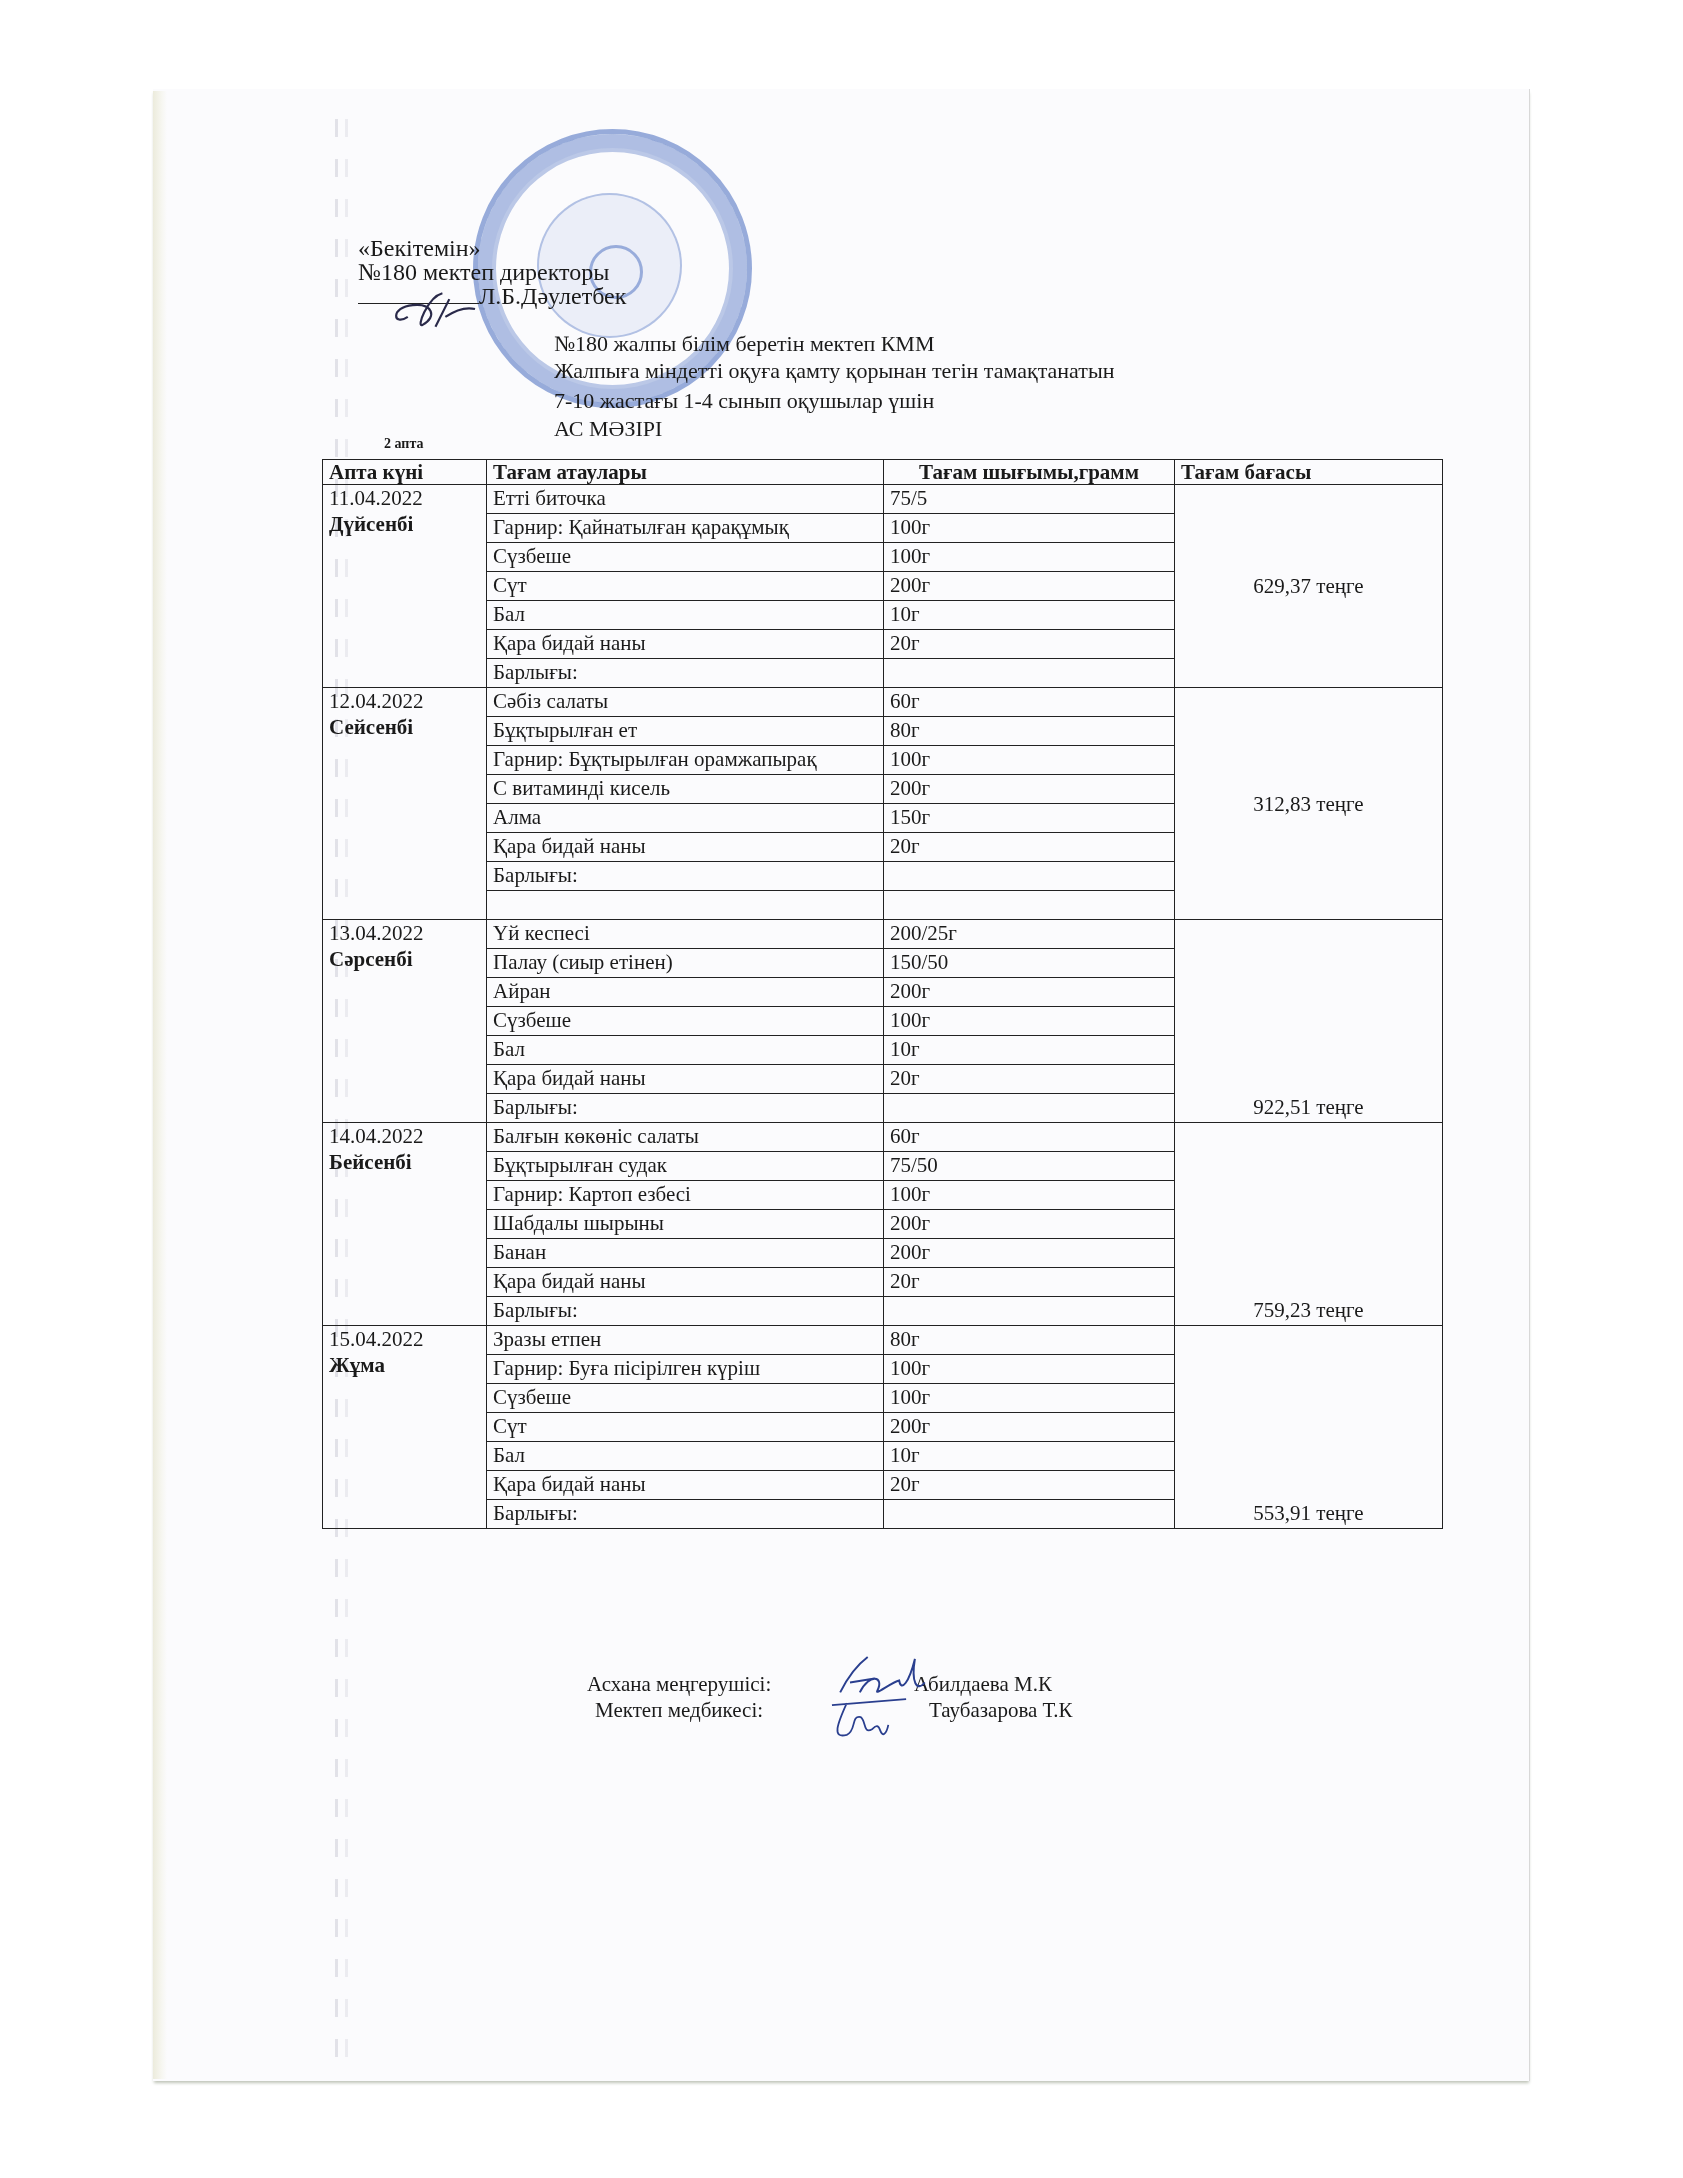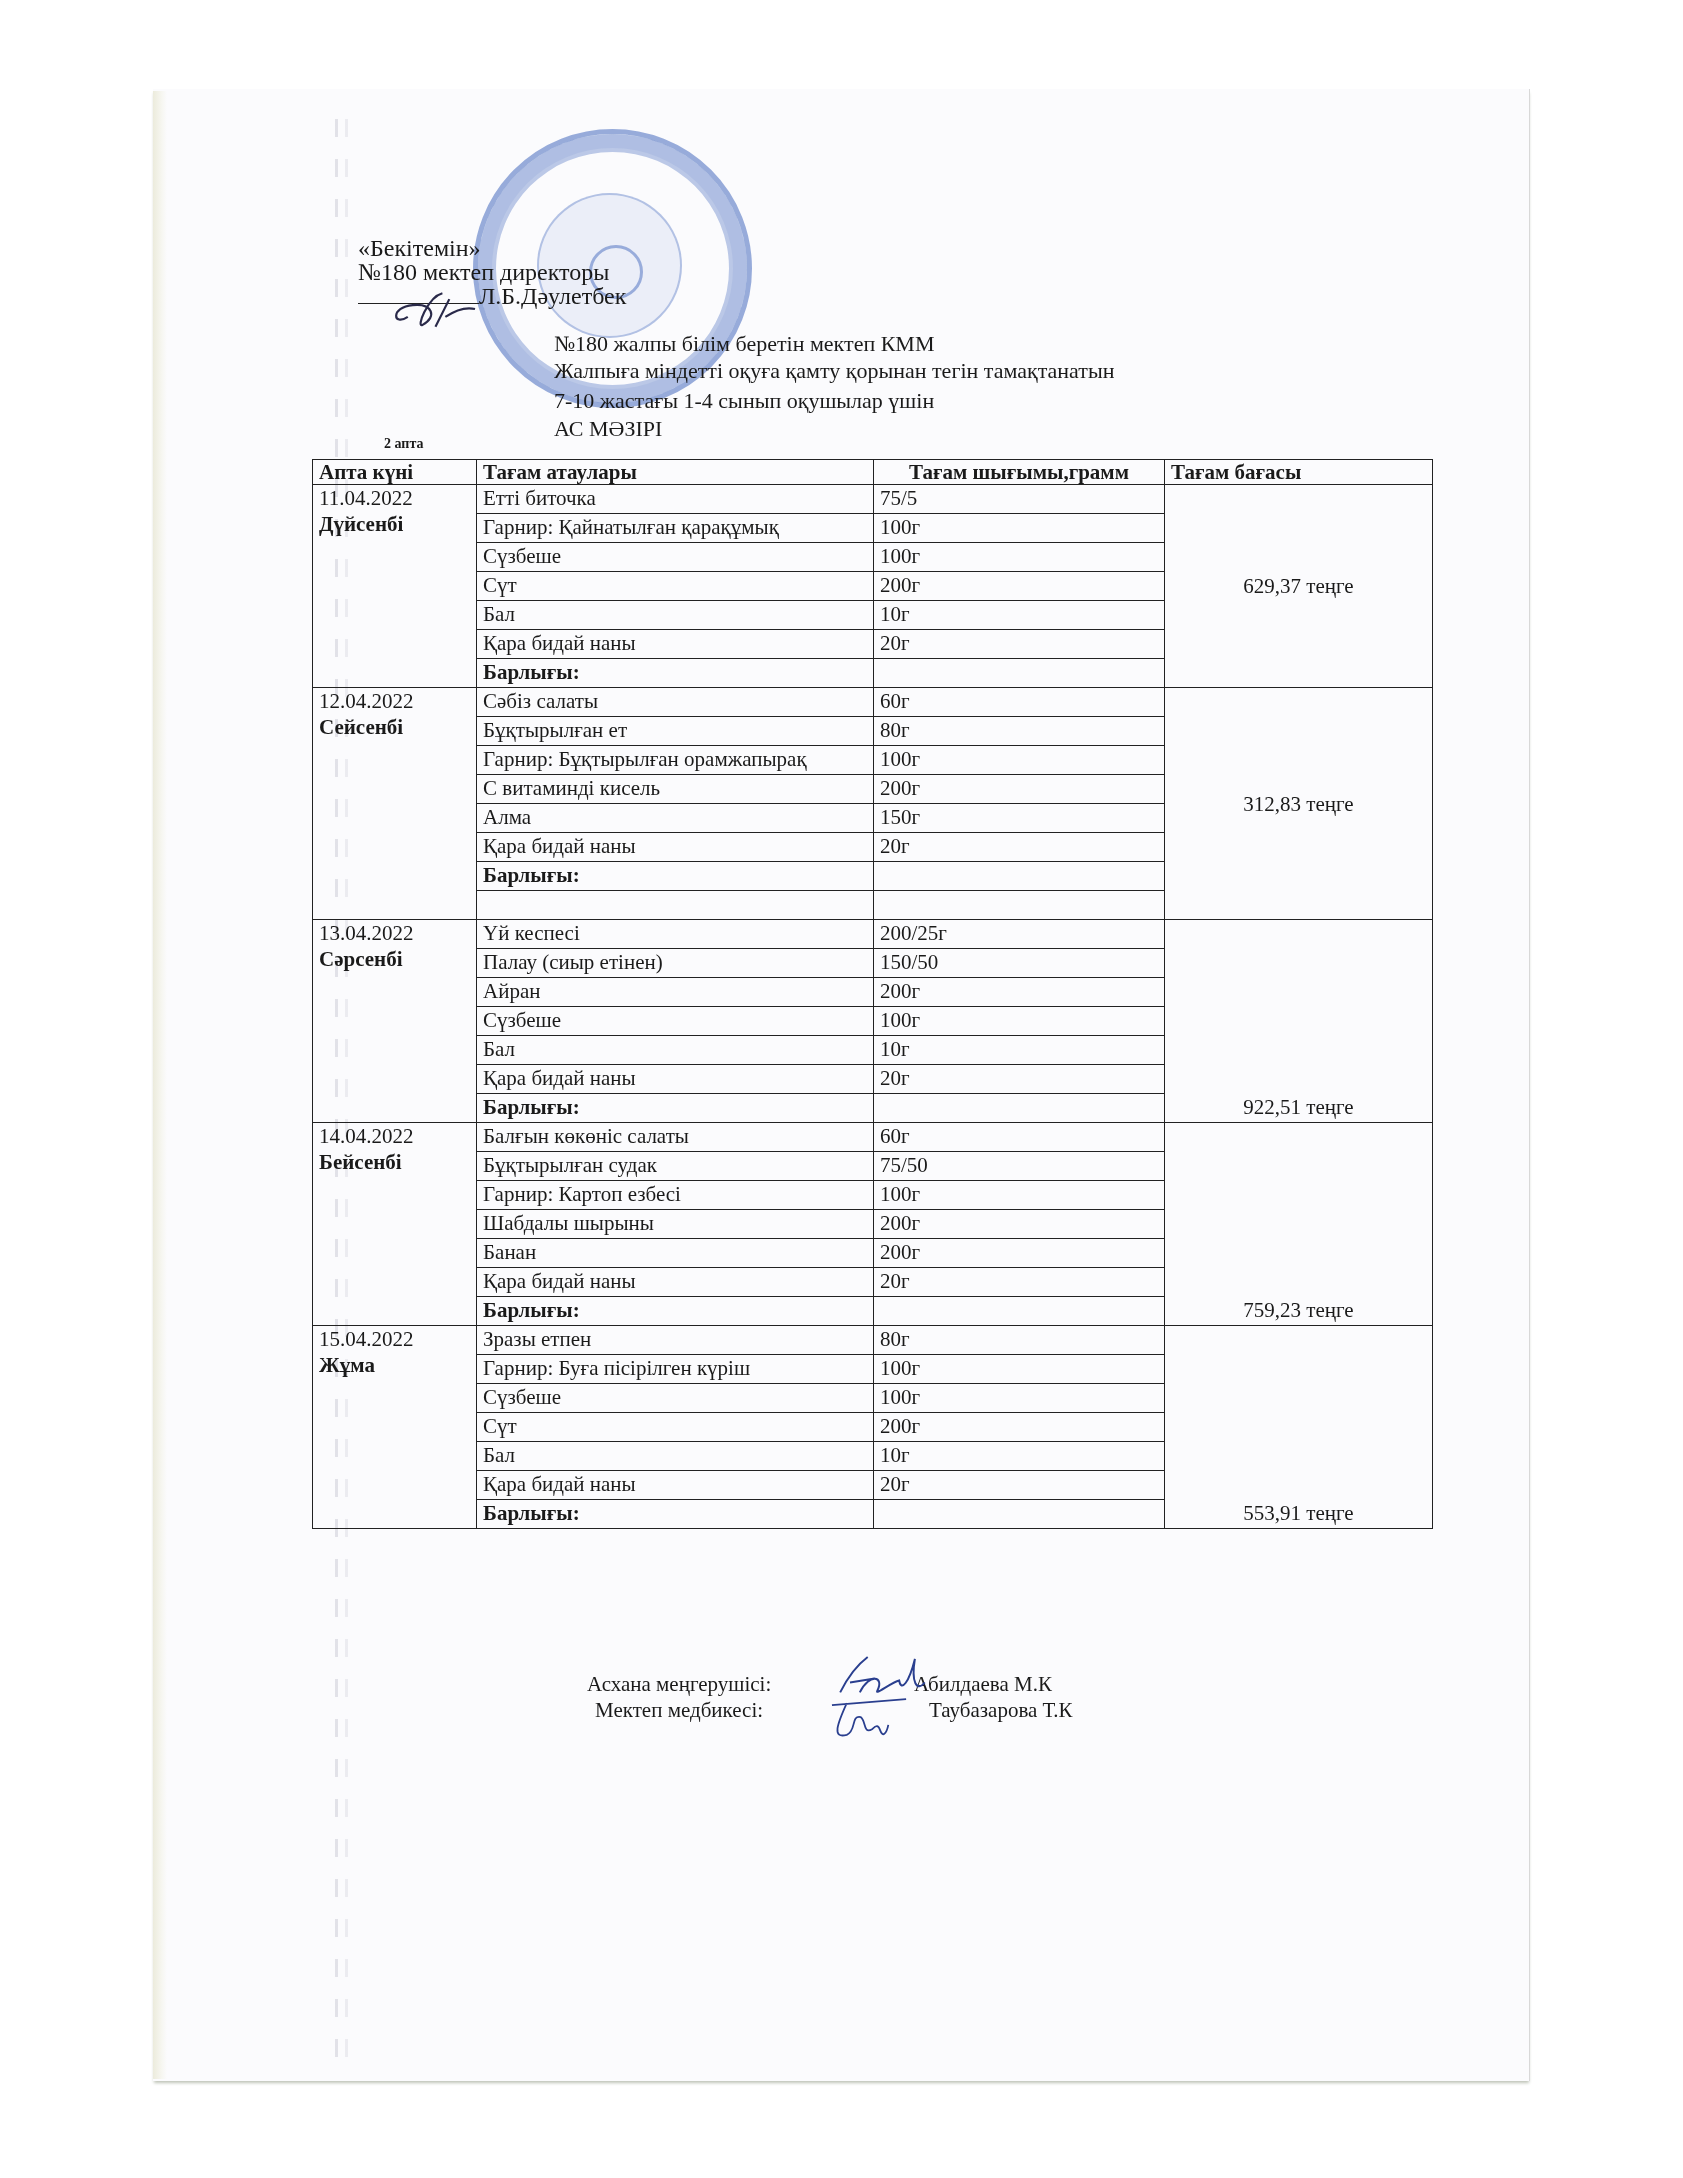--- a/index.html
+++ b/index.html
@@ -27,33 +27,33 @@
   .approve div { white-space:nowrap; }
   .approve .line3 { padding-left:0; }
   .sig-line { display:inline-block; width:121px; border-bottom:1.5px solid #222; height:18px; vertical-align:baseline; }
   .signature { position:absolute; }
   .signature svg { overflow:visible; }
 
   .heading { position:absolute; left:554px; width:673px; text-align:left; font-size:22px; line-height:25px; }
 
   .week-label { position:absolute; left:384px; top:436px; font-weight:bold; font-size:14px; }
 
-  table.menu { position:absolute; left:312px; top:459px; border-collapse:collapse; font-size:21px; }
+  table.menu { position:absolute; left:322px; top:459px; border-collapse:collapse; font-size:21px; }
   table.menu td, table.menu th { border:1.6px solid #222; padding:0 6px; height:28px; line-height:26px;
         vertical-align:top; text-align:left; }
   table.menu th { font-weight:bold; height:24px; line-height:24px; }
   .c-day { width:151px; }
   .c-dish { width:384px; }
   .c-yield { width:278px; text-align:right; }
   .c-price { width:255px; }
   td.c-price { text-align:center !important; vertical-align:middle !important; }
   td.price-bottom { vertical-align:bottom !important; padding-bottom:2px !important; }
   .day-date { display:block; }
   .day-name { display:block; font-weight:bold; }
-  .total-label { font-weight:bold; }
+  .total-label { font-weight:normal; }
   td.tall { height:51px; }
 
   .footer { position:absolute; left:587px; top:1671px; font-size:21px; line-height:26px; }
   .footer .row { position:relative; height:26px; white-space:nowrap; }
   .footer .role { position:absolute; left:0; }
   .footer .name { position:absolute; }
 </style>
 </head>
 <body>
 

